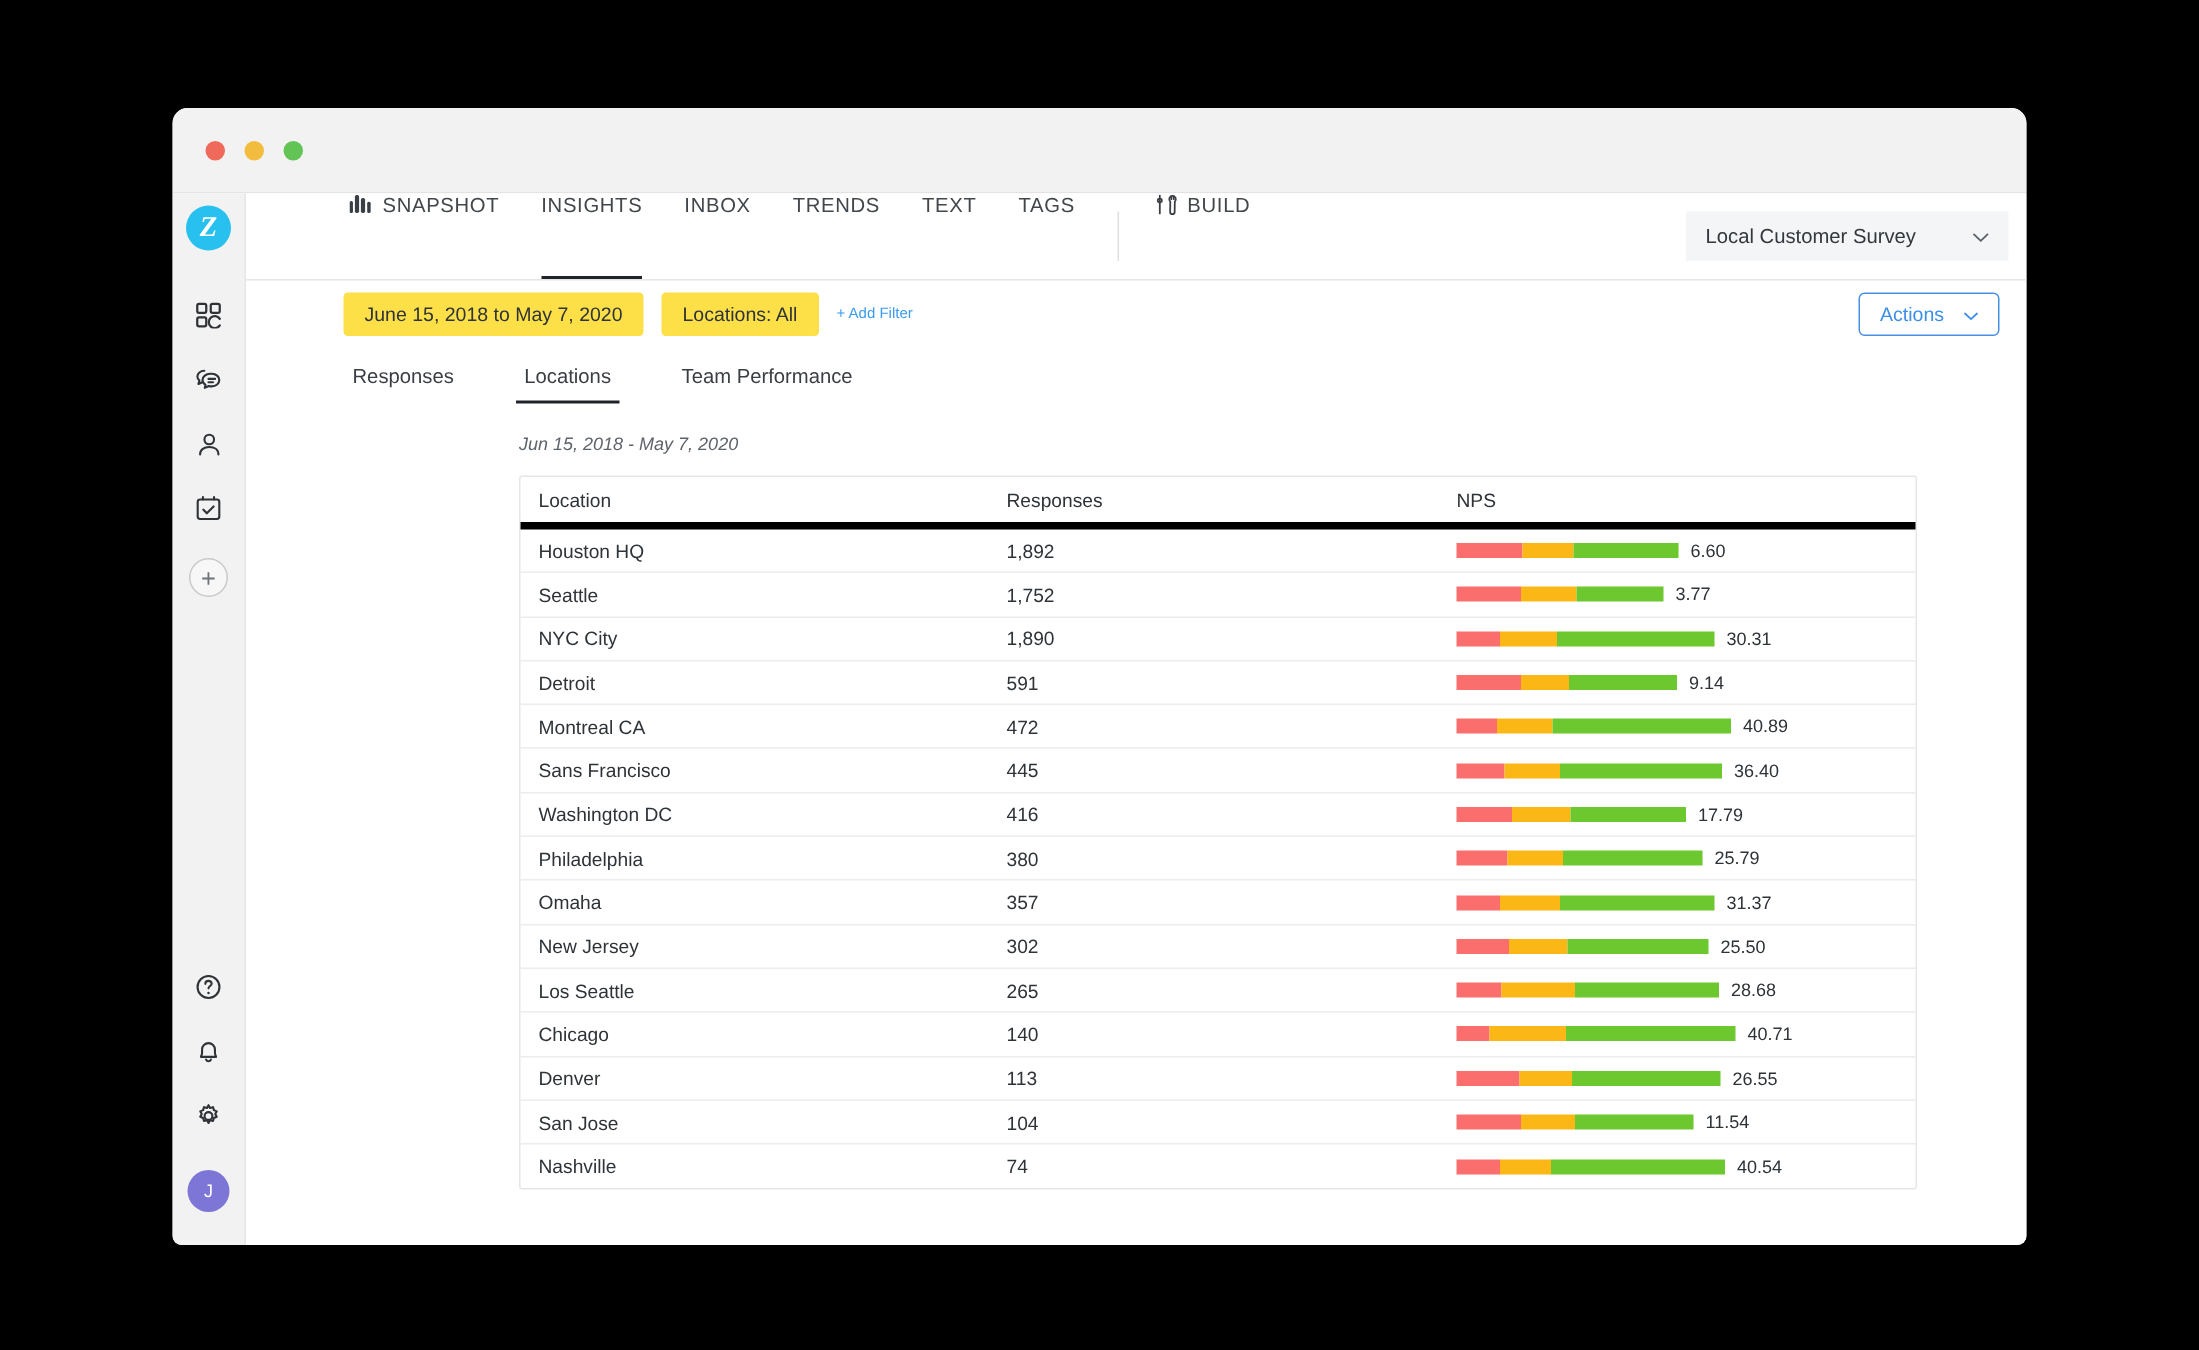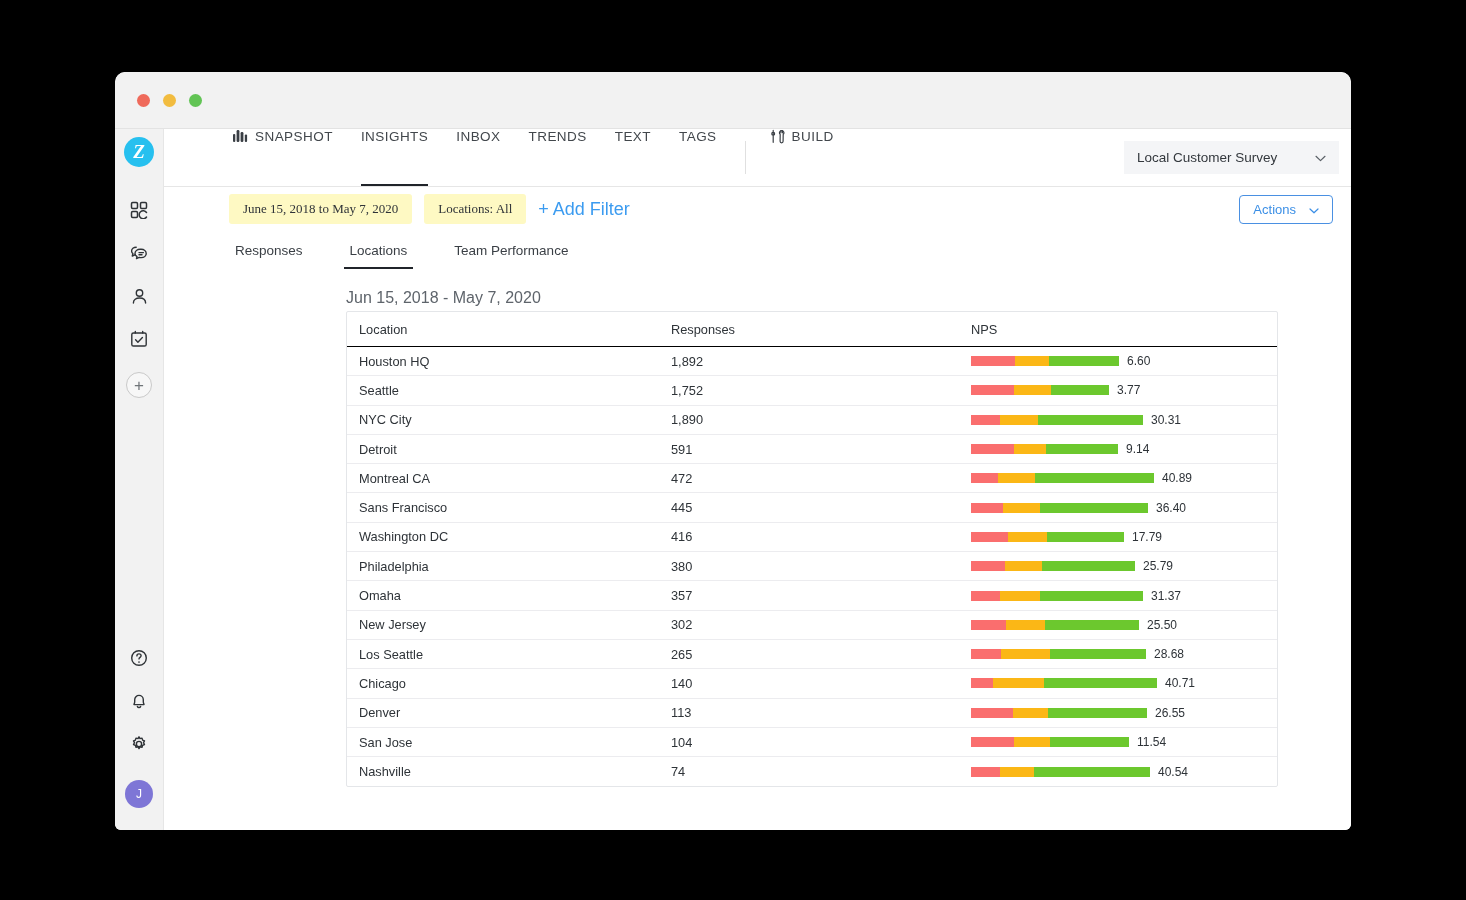--- a/index.html
+++ b/index.html
@@ -98,26 +98,25 @@
     padding: 0 13px; font-size: 13.5px; color: #33383d; cursor: pointer;
     margin-right: 12px;
   }
 
   #filterbar {
     height: 44px; flex: 0 0 44px;
     display: flex; align-items: center;
     padding: 0 12px 0 65px; gap: 12px;
   }
   .pill {
-    background: #fef9c3; color: #2f3338;
+    background: #fde047; color: #2f3338;
     font-size: 13px; padding: 7px 14px; border-radius: 3px; cursor: pointer;
     white-space: nowrap;
-    font-family: Liberation Serif, serif;
-  }
-  #add-filter { color: #3b9bf0; font-size: 18px; cursor: pointer; }
+  }
+  #add-filter { color: #3b9bf0; font-size: 10px; cursor: pointer; }
   #actions-btn {
     margin-left: auto; margin-right: 6px;
     border: 1px solid #4a90e2; color: #3b8fe6;
     border-radius: 4px; font-size: 13px;
     padding: 6px 13px; display: flex; align-items: center; gap: 13px;
     cursor: pointer;
   }
 
   #subtabs {
     height: 42px; flex: 0 0 42px;
@@ -127,34 +126,34 @@
     font-size: 13.5px; color: #3a3f45; cursor: pointer;
     padding: 8px 6px 11px; position: relative;
   }
   .subtab.active::after {
     content: ""; position: absolute; left: 0; right: 0; bottom: 0;
     height: 2px; background: #20242a;
   }
 
   #content { flex: 1 1 auto; padding-left: 182px; padding-top: 16px; overflow: hidden; }
   #overall-title { font-size: 14px; color: #2d3136; margin-bottom: 9px; }
-  #overall-range { font-size: 16px; color: #5e646b; margin-bottom: 4px; }
+  #overall-range { font-size: 12px; color: #5e646b; margin-bottom: 14px; font-style: italic; }
 
   #table {
     width: 932px;
     border: 1px solid #e4e6e9;
     border-radius: 2px;
   }
   .trow {
     display: flex; align-items: center;
     height: 29.3px;
     border-bottom: 1px solid #ececef;
     padding: 0 12px;
   }
-  .trow.head { height: 35px; border-bottom: 1px solid #000000; }
+  .trow.head { height: 35px; border-bottom: 5px solid #000000; }
   .trow:last-child { border-bottom: none; }
   .c-loc { width: 312px; flex: 0 0 312px; font-size: 12.8px; color: #2e3338; }
   .c-resp { width: 300px; flex: 0 0 300px; font-size: 12.8px; color: #2e3338; }
   .c-nps { flex: 1 1 auto; display: flex; align-items: center; gap: 8px; }
   .trow.head .c-loc, .trow.head .c-resp, .trow.head .c-nps {
     font-size: 12.8px; color: #2e3338;
   }
   .bar { height: 10px; display: flex; }
   .seg-det { background: #fa6e6e; }
   .seg-pas { background: #fbb716; }

